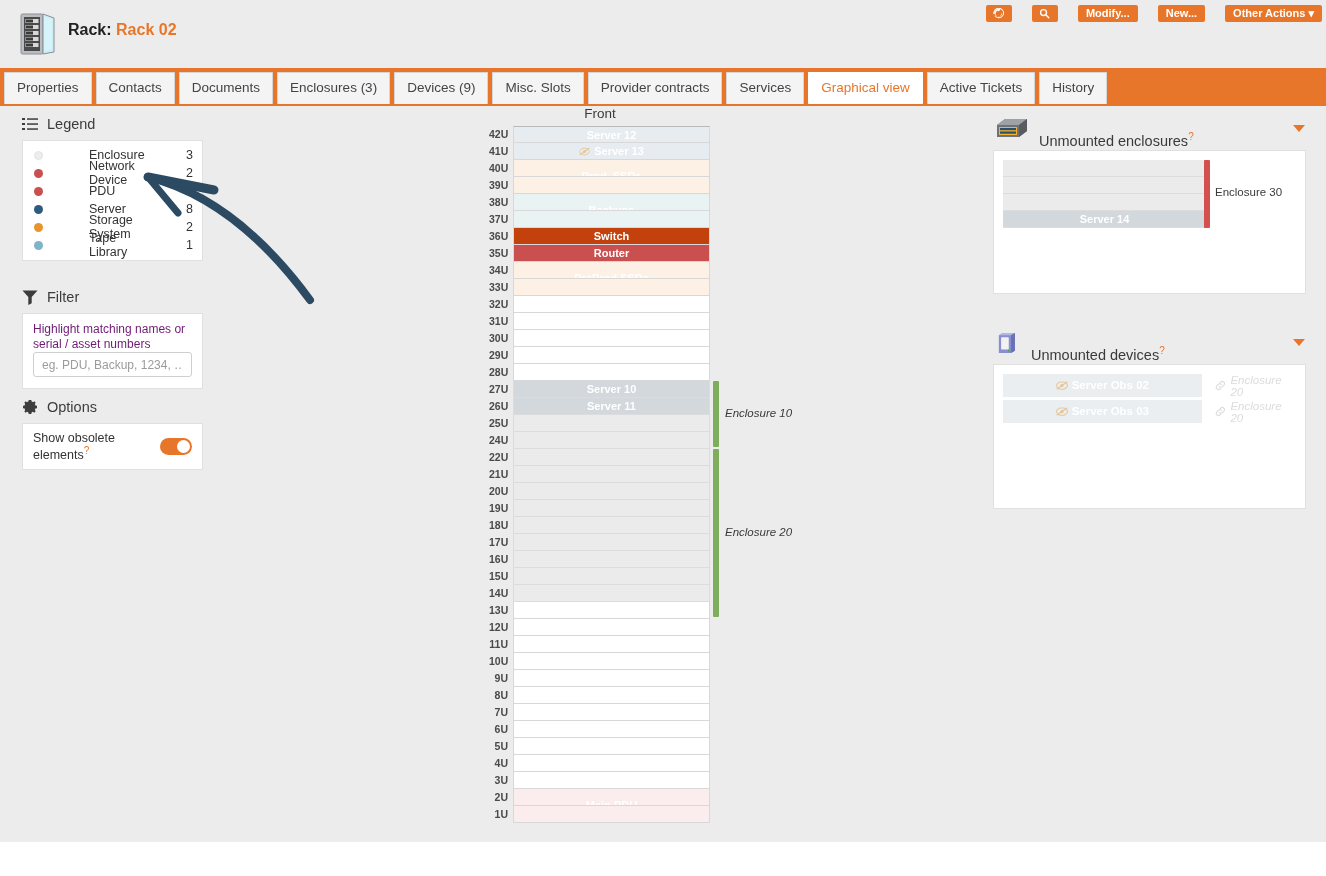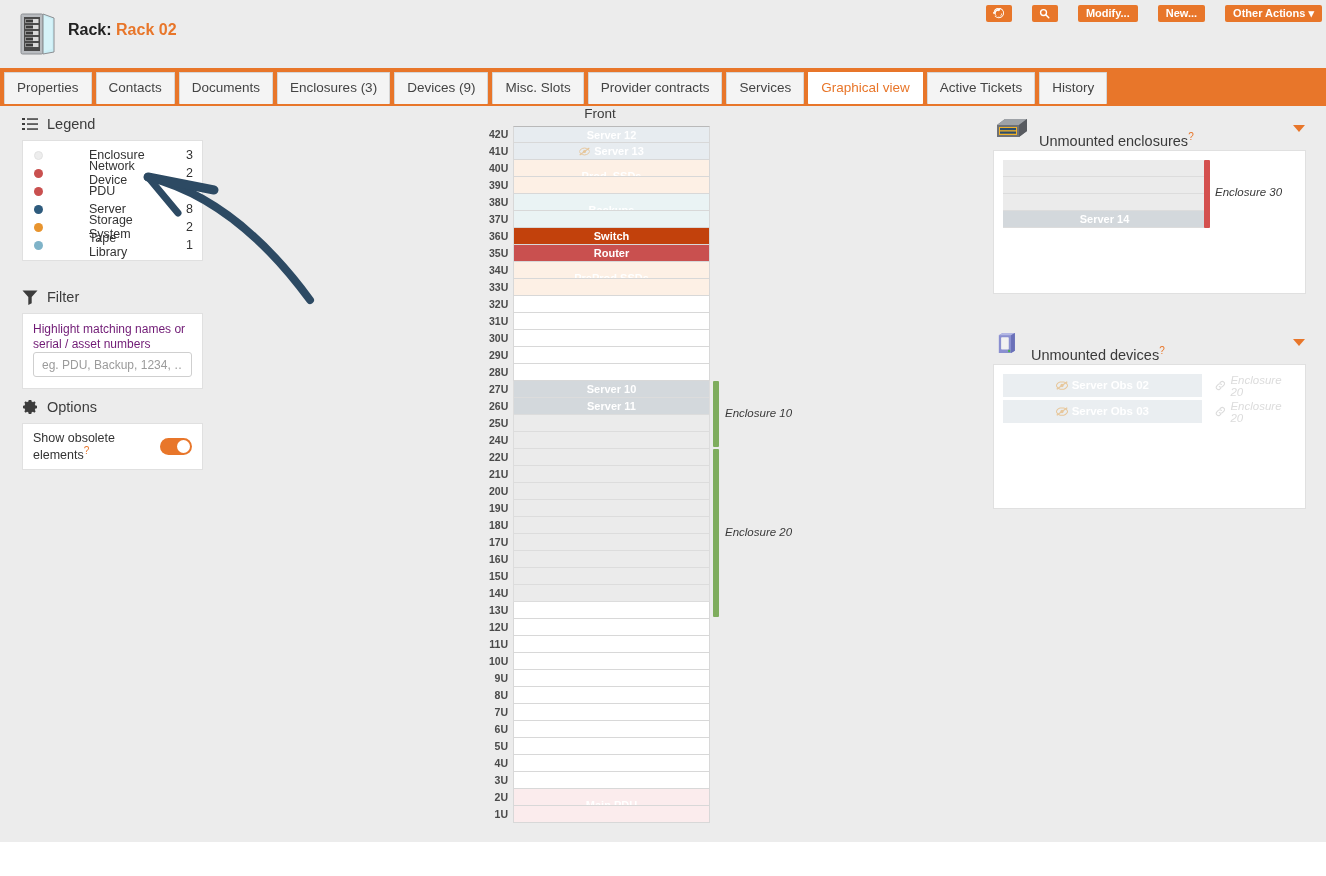--- a/index.html
+++ b/index.html
@@ -244,21 +244,21 @@
     border-bottom: 1px solid #dcdcdc;
     font-size: 11px; font-weight: bold; color: #ffffff;
     text-align: center; line-height: 16px;
   }
   .mini-slot.filled { background: #d3d8dc; }
   .mini-bar {
     position: absolute; top: 0; right: -4px;
     width: 6px; background: #d4504e; border-radius: 1px;
   }
   .mini-name {
-    position: absolute; font-size: 11.5px; font-style: italic; color: #3a3a3a;
+    position: absolute; font-size: 11.5px; color: #3a3a3a;
     left: 212px; white-space: nowrap;
   }
 
   .dev-row { display: flex; align-items: center; height: 23px; margin-bottom: 3px; }
   .dev-chip {
     width: 203px; height: 23px; background: #eaeef1;
     font-size: 11.5px; font-weight: bold; color: #ffffff;
     text-align: center; line-height: 23px;
   }
   .dev-link {

